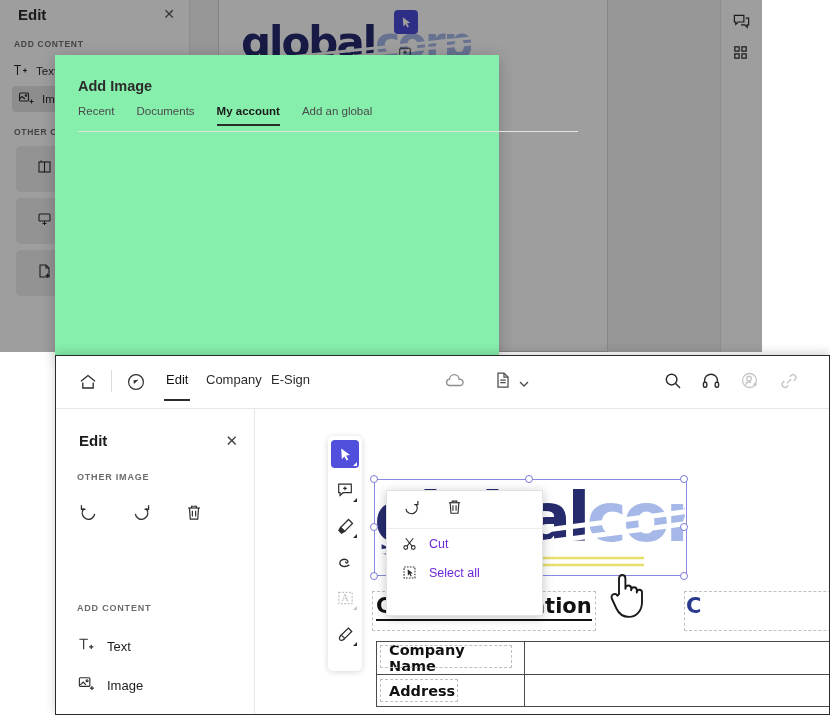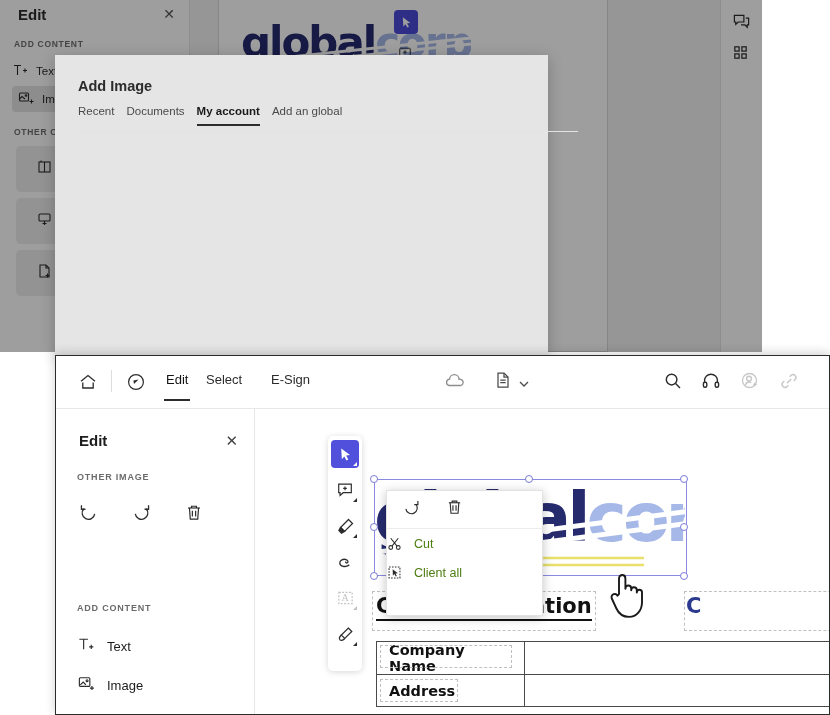--- a/index.html
+++ b/index.html
@@ -77,31 +77,31 @@
   .logo-txt {
     font-family: "DejaVu Sans", sans-serif;
     font-weight: bold; letter-spacing: -2px; white-space: nowrap;
     line-height: 1;
   }
   .logo-g { color: #262b6e; }
   .logo-c { color: #a6b8e8; }
 
   
   .modal {
-    position: absolute; left: 55px; top: 55px; width: 493px; height: 301px;
-    background: #e5e5e5; z-index: 60;
+    position: absolute; left: 55px; top: 55px; width: 444px; height: 301px;
+    background: #86efac; z-index: 60;
     box-shadow: 0 3px 14px rgba(0,0,0,0.22);
   }
   .modal-title {
     position: absolute; left: 23px; top: 23px;
     font-size: 14.5px; font-weight: bold; color: #2c2c2c;
   }
   .modal-tabs {
     position: absolute; left: 23px; top: 50px; width: 500px;
-    display: flex; gap: 12px; align-items: flex-end;
+    display: flex; gap: 22px; align-items: flex-end;
   }
   .modal-tab {
     font-size: 11.5px; color: #4a4a4a; padding-bottom: 9px; position: relative;
     white-space: nowrap;
   }
   .modal-tab.active { font-weight: bold; color: #1a1a1a; }
   .modal-tab.active::after {
     content: ""; position: absolute; left: 0; right: 0; bottom: 0;
     height: 2.5px; background: #2c2c2c;
   }
@@ -220,21 +220,21 @@
     position: absolute; left: 642px; top: 489px; width: 157px; height: 126px;
     background: #ffffff; z-index: 95;
     box-shadow: 0 2px 10px rgba(0,0,0,0.23); border: 1px solid #e2e2e2;
   }
   .ctx-top {
     height: 38px; display: flex; align-items: center; gap: 24px;
     padding-left: 15px; border-bottom: 1px solid #ececec;
   }
   .ctx-item {
     height: 29px; display: flex; align-items: center; gap: 12px;
-    font-size: 12.5px; color: #4d7c0f;
+    padding-left: 15px; font-size: 12.5px; color: #6d28d9;
   }
   .ctx-ic { width: 15px; display: flex; align-items: center; justify-content: center; }
 
   .cursor-hand { position: absolute; left: 604px; top: 570px; z-index: 99; }
 </style>
 </head>
 <body>
 
 <div id="root">
 
@@ -367,21 +367,21 @@
       </div>
       <div class="tb-div"></div>
       <div class="tb-badge">
         <svg width="20" height="20" viewBox="0 0 20 20" fill="none" stroke="#2c2c2c" stroke-width="1.2">
           <circle cx="10" cy="10" r="7.4"></circle>
             <path d="M12.6 7.4L8 12l-.6-3.4z" fill="#2c2c2c" stroke="none"></path>
         </svg>
       </div>
 
       <div class="tb-nav active" style="left:110px">Edit</div>
-      <div class="tb-nav" style="left:150px">Select</div>
+      <div class="tb-nav" style="left:150px">Company</div>
       <div class="tb-nav" style="left:215px">E-Sign</div>
 
       <div class="tb-ic" style="left:388px">
         <svg width="22" height="22" viewBox="0 0 22 22" fill="none" stroke="#8d8d8d" stroke-width="1.3">
           <path d="M5 14.5a3.2 3.2 0 01.6-6.3A4.6 4.6 0 0115 8.3a3.1 3.1 0 011.8 6.2z"></path>
         </svg>
       </div>
       <div class="tb-ic" style="left:438px">
         <svg width="18" height="18" viewBox="0 0 18 18" fill="none" stroke="#4a4a4a" stroke-width="1.25">
           <path d="M4 2h6l4 4v10H4z"></path>
@@ -602,21 +602,21 @@
       </div>
 
 
       <div class="ctx-item">
         <span class="ctx-ic">
           <svg width="15" height="15" viewBox="0 0 16 16" fill="none" stroke="#2c2c2c" stroke-width="1.15">
             <rect x="2.2" y="2.2" width="11.6" height="11.6" stroke-dasharray="1.7 1.4"></rect>
             <path d="M6 4.5l5.6 4.2-2.5.3 1.4 2.6-1.2.6-1.4-2.6-1.6 1.8z" fill="#2c2c2c" stroke="none"></path>
           </svg>
         </span>
-        <span>Client all</span>
+        <span>Select all</span>
       </div>
     </div>
 
     <div class="cursor-hand" style="left:550px;top:213px;">
       <svg width="42" height="52" viewBox="0 0 42 52">
         <path d="M13 25V9.5c0-2 1.4-3.5 3.2-3.5s3.2 1.5 3.2 3.5v10.2
                  c0-1.8 1.2-3.2 2.9-3.2s2.9 1.4 2.9 3.2v1.6
                  c0-1.7 1.2-3 2.8-3s2.8 1.3 2.8 3v2.2
                  c0-1.6 1.1-2.8 2.6-2.8s2.6 1.2 2.6 2.8v9.8
                  c0 8.2-5.4 14.6-13 14.6-6.6 0-10.4-3.6-12.6-8.4

